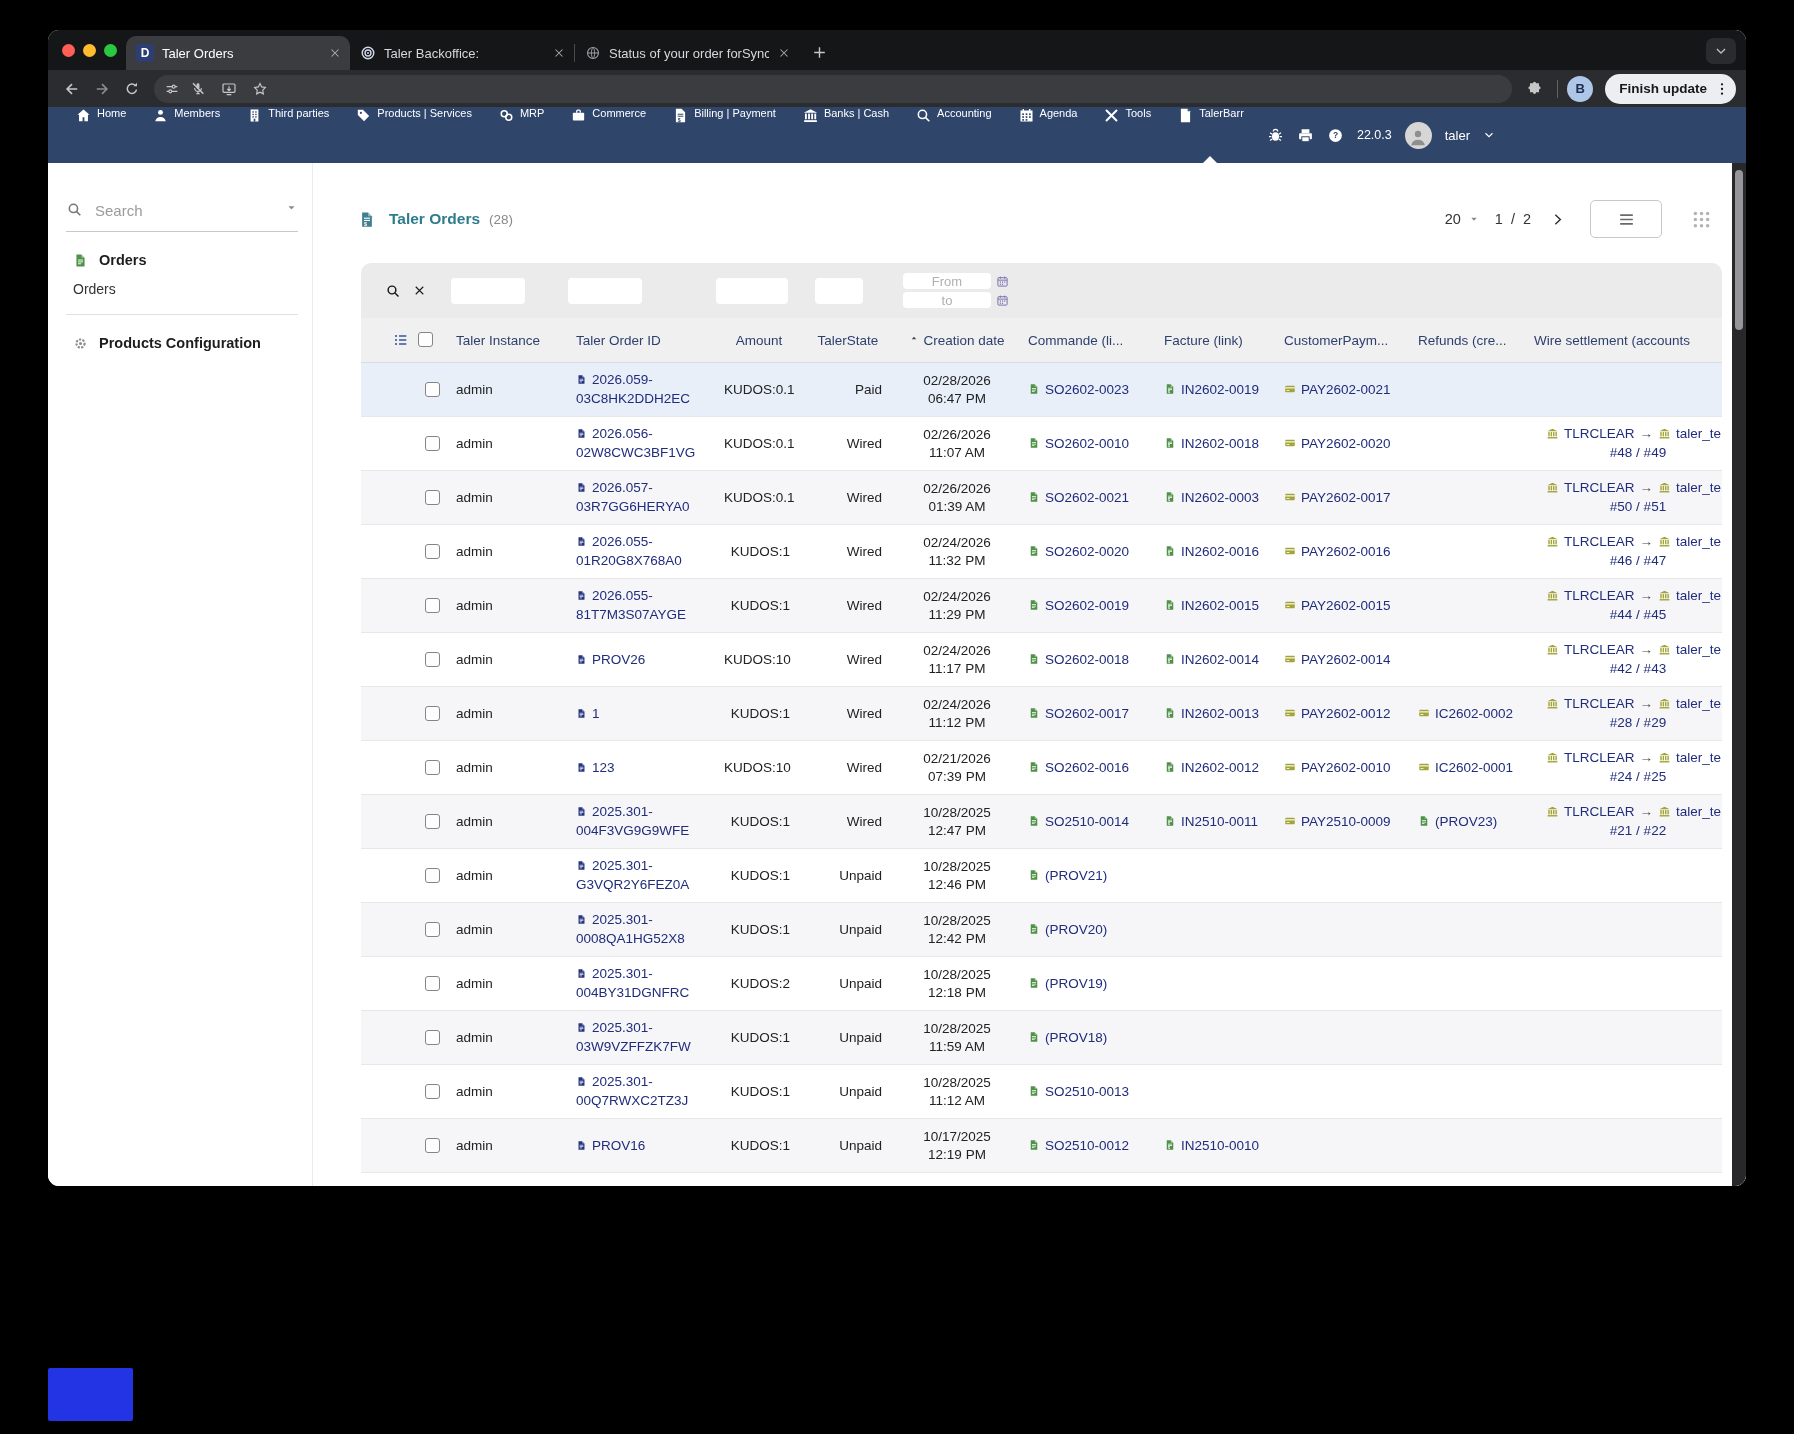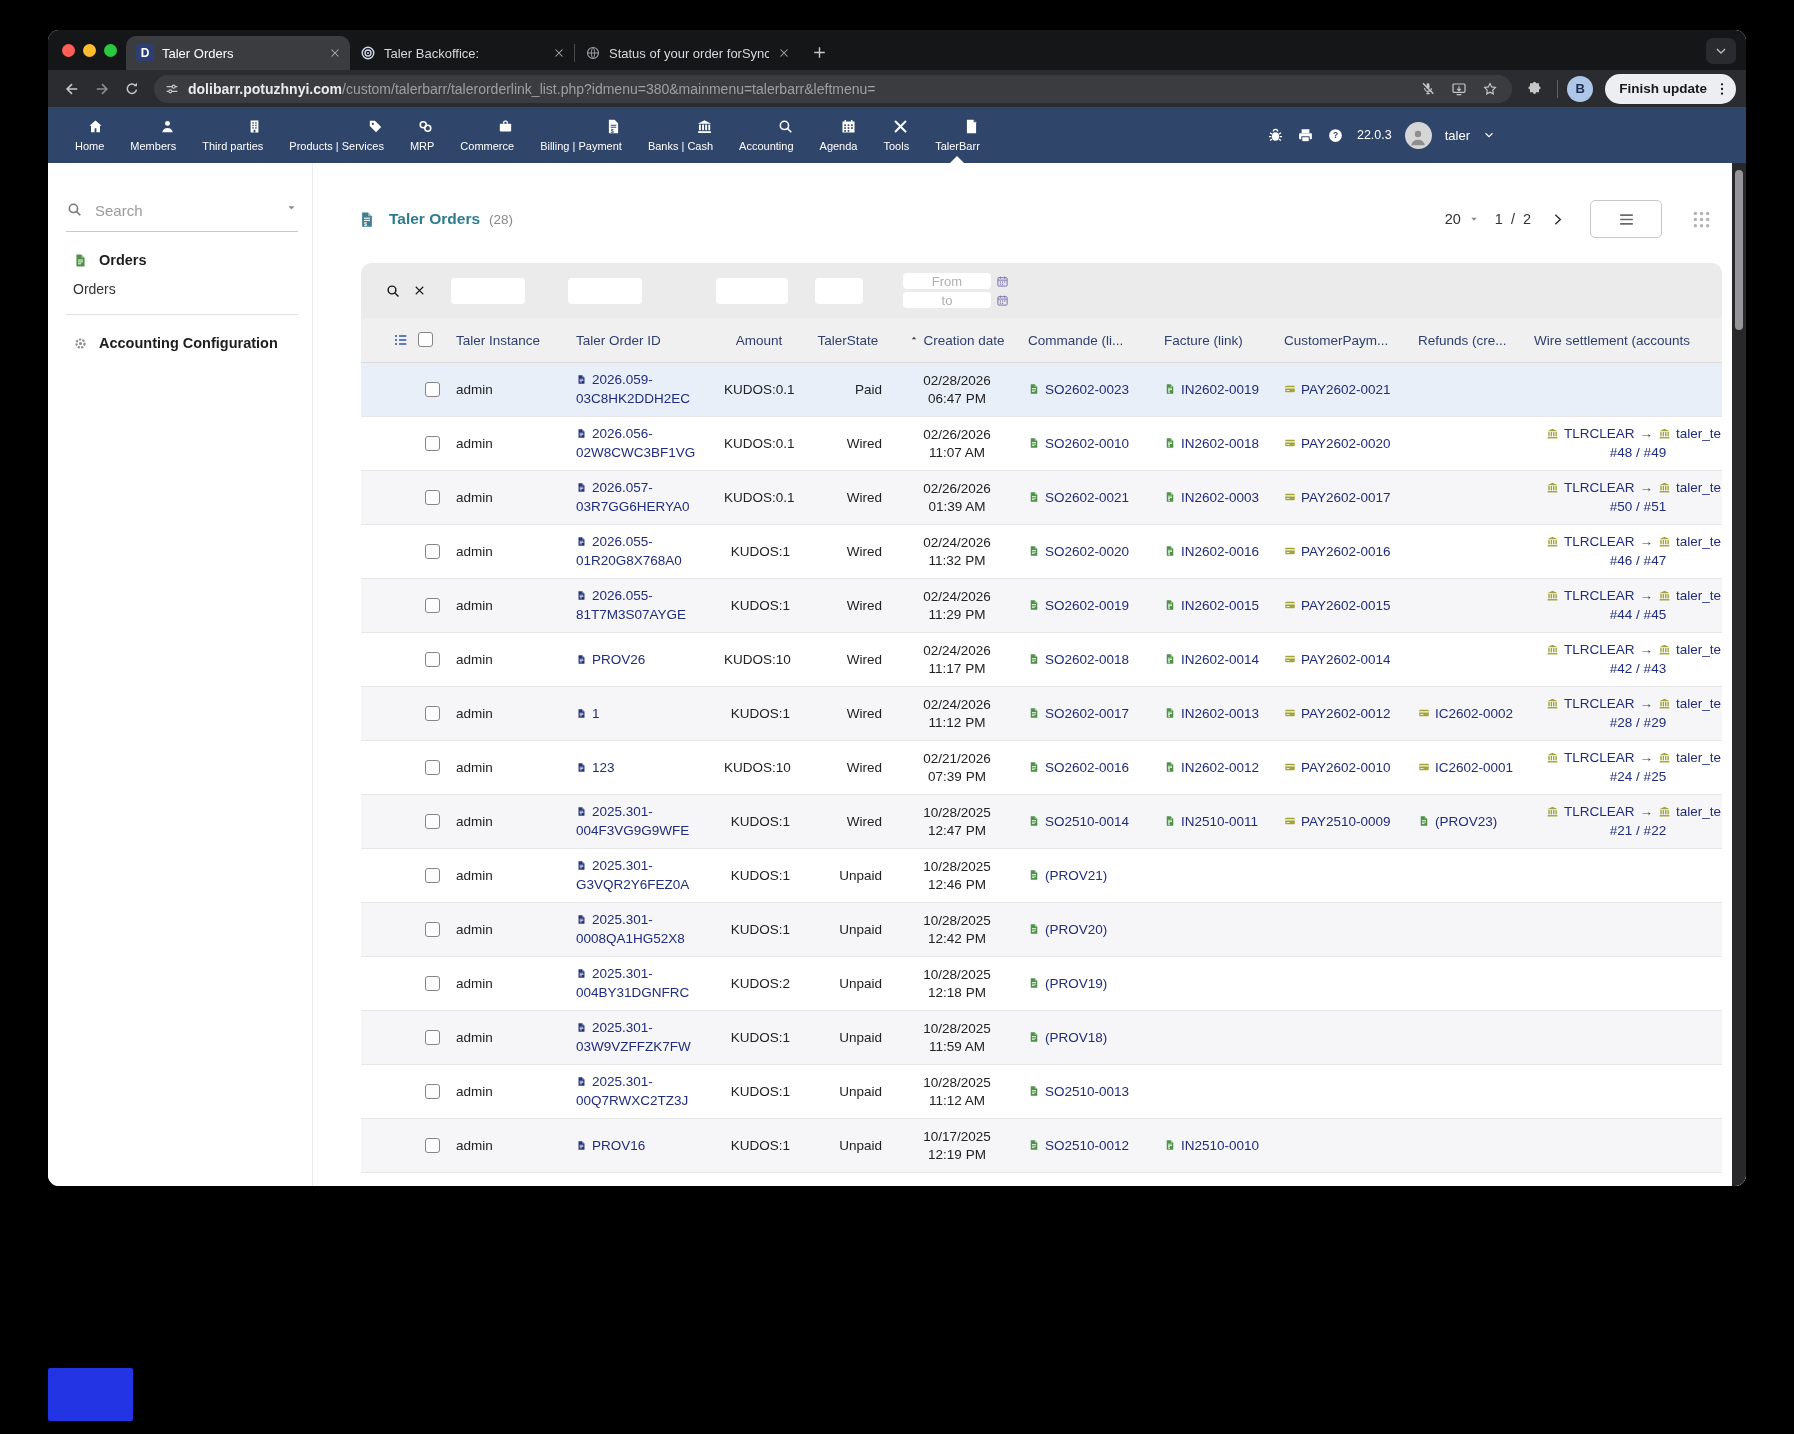--- a/index.html
+++ b/index.html
@@ -33,21 +33,21 @@
   .url-rest{color:#9aa0a6;font-size:14px}
   .url-icons{display:flex;gap:15px;margin:0 10px;align-items:center}
   .tooldiv{width:1px;height:18px;background:#5f6368;margin:0 7px}
   .avatarB{width:26px;height:26px;border-radius:50%;background:#aec6e8;color:#1d2c4f;font-size:13px;
            font-weight:bold;display:flex;align-items:center;justify-content:center}
   .finish{height:30px;border-radius:15px;background:#eceef1;color:#17181a;font-size:13.5px;
           display:flex;align-items:center;padding:0 6px 0 14px;gap:7px;margin-left:10px;font-weight:bold}
   
   .navbar{height:56px;background:#30456a;display:flex;align-items:center;position:relative}
   .nav-items{display:flex;height:100%;padding-left:14px}
-  .nav-item{display:flex;flex-direction:column;align-items:flex-end;justify-content:center;gap:5px;
+  .nav-item{display:flex;flex-direction:row;align-items:flex-start;justify-content:center;gap:5px;
             padding:0 13px;color:#fff;font-size:11px;position:relative;white-space:nowrap}
   .nav-item .marker{position:absolute;bottom:0;left:50%;transform:translateX(-50%);width:0;height:0;
             border-left:7px solid transparent;border-right:7px solid transparent;border-bottom:7px solid #fff}
   .nav-right{position:absolute;right:251px;top:0;height:100%;display:flex;align-items:center;gap:13px;color:#fff}
   .version{font-size:12.5px}
   .avatar-user{width:27px;height:27px;border-radius:50%;background:#d6d6d6;overflow:hidden;
                display:flex;align-items:flex-end;justify-content:center}
   .username{font-size:13px}
   
   .chrome-content{display:flex;height:1023px;background:#fff}
@@ -190,21 +190,20 @@
         </svg>
       </span>
     <div class="urlbar">
       <span id="ic-tune" style="display:flex">
           <svg width="16" height="16" viewBox="0 0 24 24" fill="#c4c7c5" xmlns="http://www.w3.org/2000/svg">
             <path d="M4 8.5h8.5M16.5 8.5H20M4 15.5h3.5M11.5 15.5H20" stroke="#c4c7c5" stroke-width="1.8"></path>
             <circle cx="14.5" cy="8.5" r="2.2" fill="none" stroke="#c4c7c5" stroke-width="1.8"></circle>
             <circle cx="9.5" cy="15.5" r="2.2" fill="none" stroke="#c4c7c5" stroke-width="1.8"></circle>
           </svg>
         </span>
-      <span class="url-text"><span class="url-host">dolibarr.potuzhnyi.com</span><span class="url-rest">/custom/talerbarr/talerorderlink_list.php?idmenu=380&amp;mainmenu=talerbarr&amp;leftmenu=</span></span>
       <span class="url-icons">
         <span id="ic-mic" style="display:flex">
             <svg width="16" height="16" viewBox="0 0 24 24" fill="#c4c7c5" xmlns="http://www.w3.org/2000/svg">
               <rect x="9.8" y="3.5" width="4.4" height="8.5" rx="2.2"></rect>
               <path d="M7 10.5a5 5 0 0 0 10 .2M12 15.8V19M9.5 19h5" fill="none" stroke="#c4c7c5" stroke-width="1.7"></path>
               <path d="M4.5 3.5L20 19" stroke="#c4c7c5" stroke-width="2.2"></path>
             </svg>
           </span>
         <span id="ic-cast" style="display:flex">
             <svg width="16" height="16" viewBox="0 0 24 24" fill="#c4c7c5" xmlns="http://www.w3.org/2000/svg">
@@ -450,21 +449,21 @@
             <div class="sb-div"></div>
           </div>
           <div class="sb-section">
             <div class="sb-head">
               <span style="display:flex">
                 <svg width="15" height="15" viewBox="0 0 24 24" fill="#8a8a8a" xmlns="http://www.w3.org/2000/svg">
                   <circle cx="12" cy="12" r="6.5" fill="none" stroke="#8a8a8a" stroke-width="3.4" stroke-dasharray="3.4 2.1"></circle>
                   <circle cx="12" cy="12" r="2.4"></circle>
                 </svg>
               </span>
-              <span>Accounting Configuration</span>
+              <span>Products Configuration</span>
             </div>
           </div>
         </div>
     </aside>
 
     <main class="main">
       <div class="title-row">
         <span class="title-ic" id="title-ic">
             <svg width="18" height="21" viewBox="0 0 24 24" fill="#3f7f90" xmlns="http://www.w3.org/2000/svg">
               <path d="M5.5 2.5h8l5 5v14h-13z"></path>

